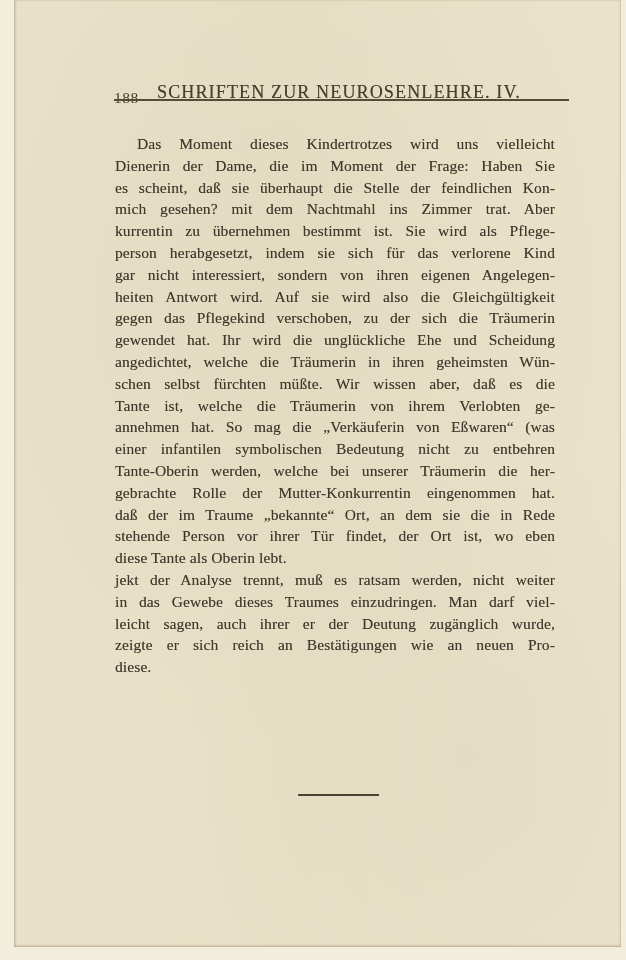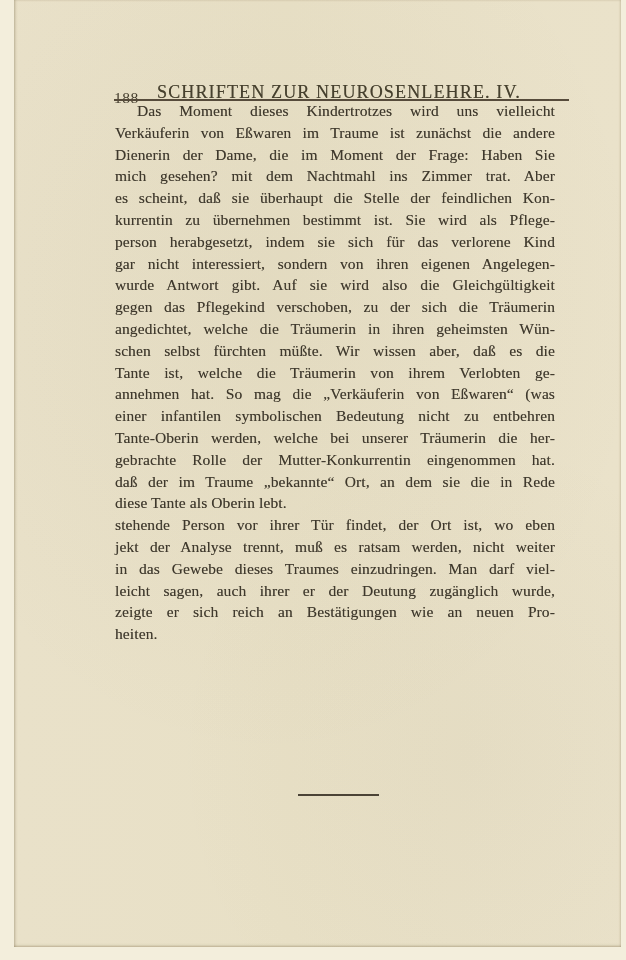--- a/index.html
+++ b/index.html
@@ -22,21 +22,21 @@
       inset 0 -2px 3px -1px rgba(110,95,60,0.30);
   }
   .header{position:absolute;left:101px;top:78px;width:440px;height:22px;color:#453e2e;}
   .pagenum{position:absolute;left:-1px;top:12px;font-size:15.5px;line-height:1;letter-spacing:0.5px;text-align:right;}
   .running-title{
     position:absolute;left:0;right:-8px;top:5px;text-align:center;
     font-size:18px;line-height:1;letter-spacing:1.15px;white-space:nowrap;
     color:#46402e;text-shadow:0.2px 0.2px 0.2px rgba(70,64,46,0.55);
   }
   .header-rule{position:absolute;left:100px;top:99px;width:455px;height:2px;background:#564b3b;}
-  .text{position:absolute;left:101px;top:100px;width:440px;}
+  .text{position:absolute;left:101px;top:133px;width:440px;}
   .line{
     height:21.8px;line-height:21.8px;font-size:15.4px;color:#3e382c;
     text-align:justify;text-align-last:justify;
     letter-spacing:0.15px;overflow:visible;white-space:normal;
     text-shadow:0.2px 0.2px 0.25px rgba(62,56,44,0.5);
   }
   .line.first{text-indent:22px;}
   .line.last{text-align-last:left;}
   .end-rule{position:absolute;left:284px;top:794px;width:81px;height:2px;background:#4b4336;}
 </style>
@@ -47,43 +47,43 @@
   <div class="page">
 
     <div class="header">
       <span class="pagenum">188</span>
       <span class="running-title">SCHRIFTEN ZUR NEUROSENLEHRE. IV.</span>
     </div>
     <div class="header-rule"></div>
 
     <div class="text">
       <div class="line first">Das Moment dieses Kindertrotzes wird uns vielleicht</div>
-      <div class="line">Verkäuferin von Eßwaren im Traume ist zunächst die andere</div>
       <div class="line">Dienerin der Dame, die im Moment der Frage: Haben Sie</div>
+      <div class="line">es scheint, daß sie überhaupt die Stelle der feindlichen Kon-</div>
       <div class="line">mich gesehen? mit dem Nachtmahl ins Zimmer trat. Aber</div>
-      <div class="line">es scheint, daß sie überhaupt die Stelle der feindlichen Kon-</div>
       <div class="line">kurrentin zu übernehmen bestimmt ist. Sie wird als Pflege-</div>
       <div class="line">person herabgesetzt, indem sie sich für das verlorene Kind</div>
       <div class="line">gar nicht interessiert, sondern von ihren eigenen Angelegen-</div>
-      <div class="line">wurde Antwort gibt. Auf sie wird also die Gleichgültigkeit</div>
+      <div class="line">heiten Antwort wird. Auf sie wird also die Gleichgültigkeit</div>
       <div class="line">gegen das Pflegekind verschoben, zu der sich die Träumerin</div>
+      <div class="line">gewendet hat. Ihr wird die unglückliche Ehe und Scheidung</div>
       <div class="line">angedichtet, welche die Träumerin in ihren geheimsten Wün-</div>
       <div class="line">schen selbst fürchten müßte. Wir wissen aber, daß es die</div>
       <div class="line">Tante ist, welche die Träumerin von ihrem Verlobten ge-</div>
       <div class="line">annehmen hat. So mag die „Verkäuferin von Eßwaren“ (was</div>
       <div class="line">einer infantilen symbolischen Bedeutung nicht zu entbehren</div>
       <div class="line">Tante-Oberin werden, welche bei unserer Träumerin die her-</div>
       <div class="line">gebrachte Rolle der Mutter-Konkurrentin eingenommen hat.</div>
       <div class="line">daß der im Traume „bekannte“ Ort, an dem sie die in Rede</div>
+      <div class="line">stehende Person vor ihrer Tür findet, der Ort ist, wo eben</div>
       <div class="line last">diese Tante als Oberin lebt.</div>
-      <div class="line">stehende Person vor ihrer Tür findet, der Ort ist, wo eben</div>
 
       <div class="line">jekt der Analyse trennt, muß es ratsam werden, nicht weiter</div>
       <div class="line">in das Gewebe dieses Traumes einzudringen. Man darf viel-</div>
       <div class="line">leicht sagen, auch ihrer er der Deutung zugänglich wurde,</div>
       <div class="line">zeigte er sich reich an Bestätigungen wie an neuen Pro-</div>
-      <div class="line last">heiten.</div>
+      <div class="line last">diese.</div>
     </div>
 
     <div class="end-rule"></div>
 
   </div>
 </div>
 
 </body></html>

